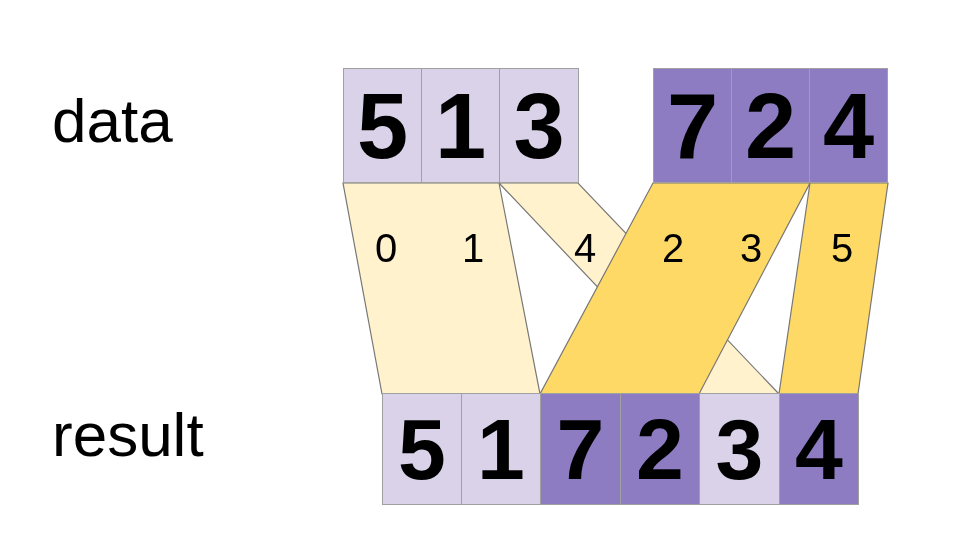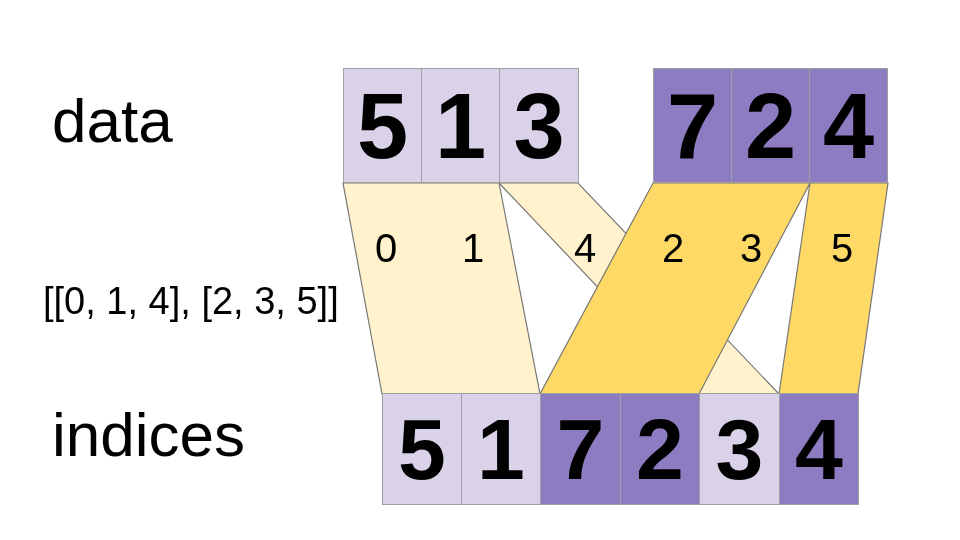--- a/index.html
+++ b/index.html
@@ -85,22 +85,21 @@
     <polygon class="cream" points="499,183 578,183 779,394 699,394"></polygon>
 
     <polygon class="cream" points="343,183 499,183 540,394 382,394"></polygon>
 
     <polygon class="gold" points="653,183 810,183 699,394 540,394"></polygon>
 
     <polygon class="gold" points="810,183 888,183 858,394 779,394"></polygon>
   </svg>
 
   <div class="side-label" style="left:52px; top:90px">data</div>
-  <div class="side-sublabel" style="left:43px; top:282px">[[0, 1, 4], [2, 3, 5]]</div>
-  <div class="side-label" style="left:52px; top:404px">indices</div>
+  <div class="side-label" style="left:52px; top:404px">result</div>
 
   <div class="cell light data-cell" style="left:343px">5</div>
   <div class="cell light data-cell" style="left:421px">1</div>
   <div class="cell light data-cell" style="left:499px; width:80px">3</div>
 
   <div class="cell dark data-cell" style="left:653px">7</div>
   <div class="cell dark data-cell" style="left:731px">2</div>
   <div class="cell dark data-cell" style="left:809px">4</div>
 
   <div class="index-num" style="left:356px">0</div>

